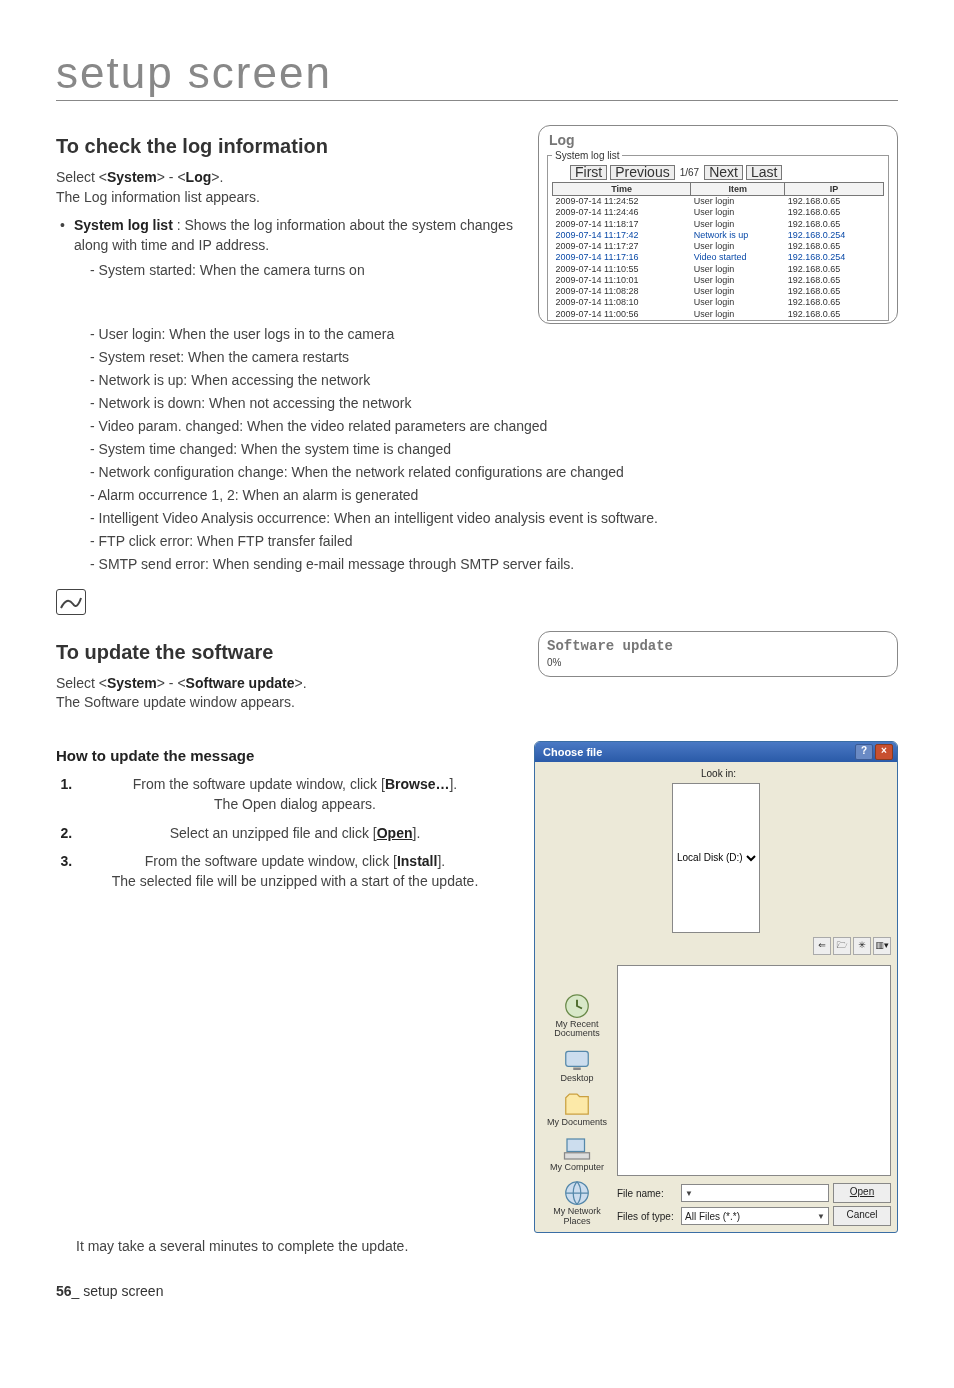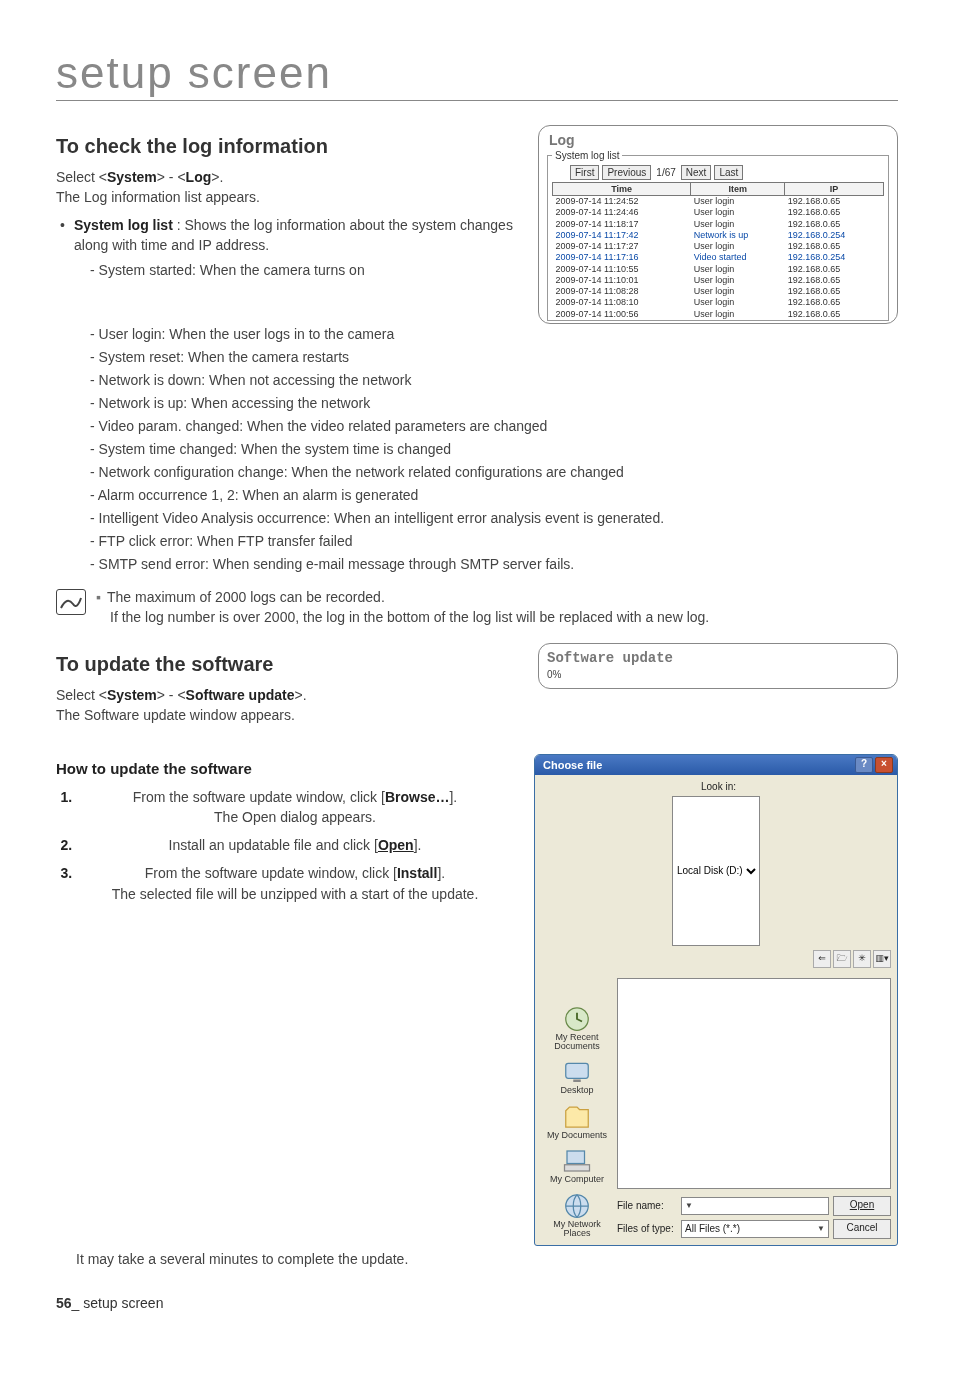--- a/index.html
+++ b/index.html
@@ -131,21 +131,21 @@
     padding: 0 3px;
   }
   .pager {
     display: flex;
     gap: 3px;
     align-items: center;
     margin-bottom: 2px;
     padding-left: 18px;
   }
   .pager .btn {
-    font-size: 10px;
+    font-size: 14px;
     border: 1px solid #777;
     background: #eee;
     padding: 0 4px;
     line-height: 13px;
     color: #333;
   }
   .pager .pg { font-size: 10px; color:#333; padding:0 2px;}
   table.logt {
     border-collapse: collapse;
     width: 100%;
@@ -406,40 +406,36 @@
           </tbody>
             </table>
         </fieldset>
       </div>
     </div>
   </div>
 
   <ul class="sub" style="padding-left:34px; margin-top:0;">
     <li>User login: When the user logs in to the camera</li>
     <li>System reset: When the camera restarts</li>
+    <li>Network is up: When accessing the network</li>
     <li>Network is down: When not accessing the network</li>
-    <li>Network is up: When accessing the network</li>
     <li>Video param. changed: When the video related parameters are changed</li>
     <li>System time changed: When the system time is changed</li>
     <li>Network configuration change: When the network related configurations are changed</li>
     <li>Alarm occurrence 1, 2: When an alarm is generated</li>
-    <li>Intelligent Video Analysis occurrence: When an intelligent error analysis event is generated.</li>
+    <li>Intelligent Video Analysis occurrence: When an intelligent video analysis event is software.</li>
     <li>FTP click error: When FTP transfer failed</li>
     <li>SMTP send error: When sending e-mail message through SMTP server fails.</li>
   </ul>
 
   <div class="note-row">
     <div class="note-icon">
       <svg viewBox="0 0 28 24">
           <path d="M4 18 Q10 6 16 14 Q20 20 24 8" stroke="#444" stroke-width="2" fill="none"></path>
         </svg>
-    </div>
-    <div class="note-text">
-      <span class="sq">▪</span><span>The maximum of 2000 logs can be recorded.</span><br>
-      <span style="padding-left:14px; display:inline-block;">If the log number is over 2000, the log in the bottom of the log list will be replaced with a new log.</span>
     </div>
   </div>
 
   <div class="two-col">
     <div class="left">
       <h2 class="section">To update the software</h2>
       <p class="instr">
         <span>Select &lt;</span><strong>System</strong><span>&gt; - &lt;</span><strong>Software update</strong><span>&gt;.</span><br>
         <span>The Software update window appears.</span>
       </p>
@@ -449,28 +445,28 @@
         <div class="swtitle">Software update</div>
         <div class="pct">0%</div>
       </div>
     </div>
   </div>
 
   <div style="height:20px"></div>
 
   <div class="two-col">
     <div class="left">
-      <h3 class="sub">How to update the software</h3>
+      <h3 class="sub">How to update the message</h3>
       <ol class="steps">
         <li>
           <span>From the software update window, click [</span><strong>Browse…</strong><span>].</span>
           <span class="cont">The Open dialog appears.</span>
         </li>
         <li>
-          <span>Install an updatable file and click [</span><strong><u style="text-decoration:underline; text-decoration-color:#222;">Open</u></strong><span>].</span>
+          <span>Select an unzipped file and click [</span><strong><u style="text-decoration:underline; text-decoration-color:#222;">Open</u></strong><span>].</span>
         </li>
         <li>
           <span>From the software update window, click [</span><strong>Install</strong><span>].</span>
           <span class="cont">The selected file will be unzipped with a start of the update.</span>
         </li>
       </ol>
     </div>
     <div class="right">
       <div class="dialog">
         <div class="dlg-titlebar">

